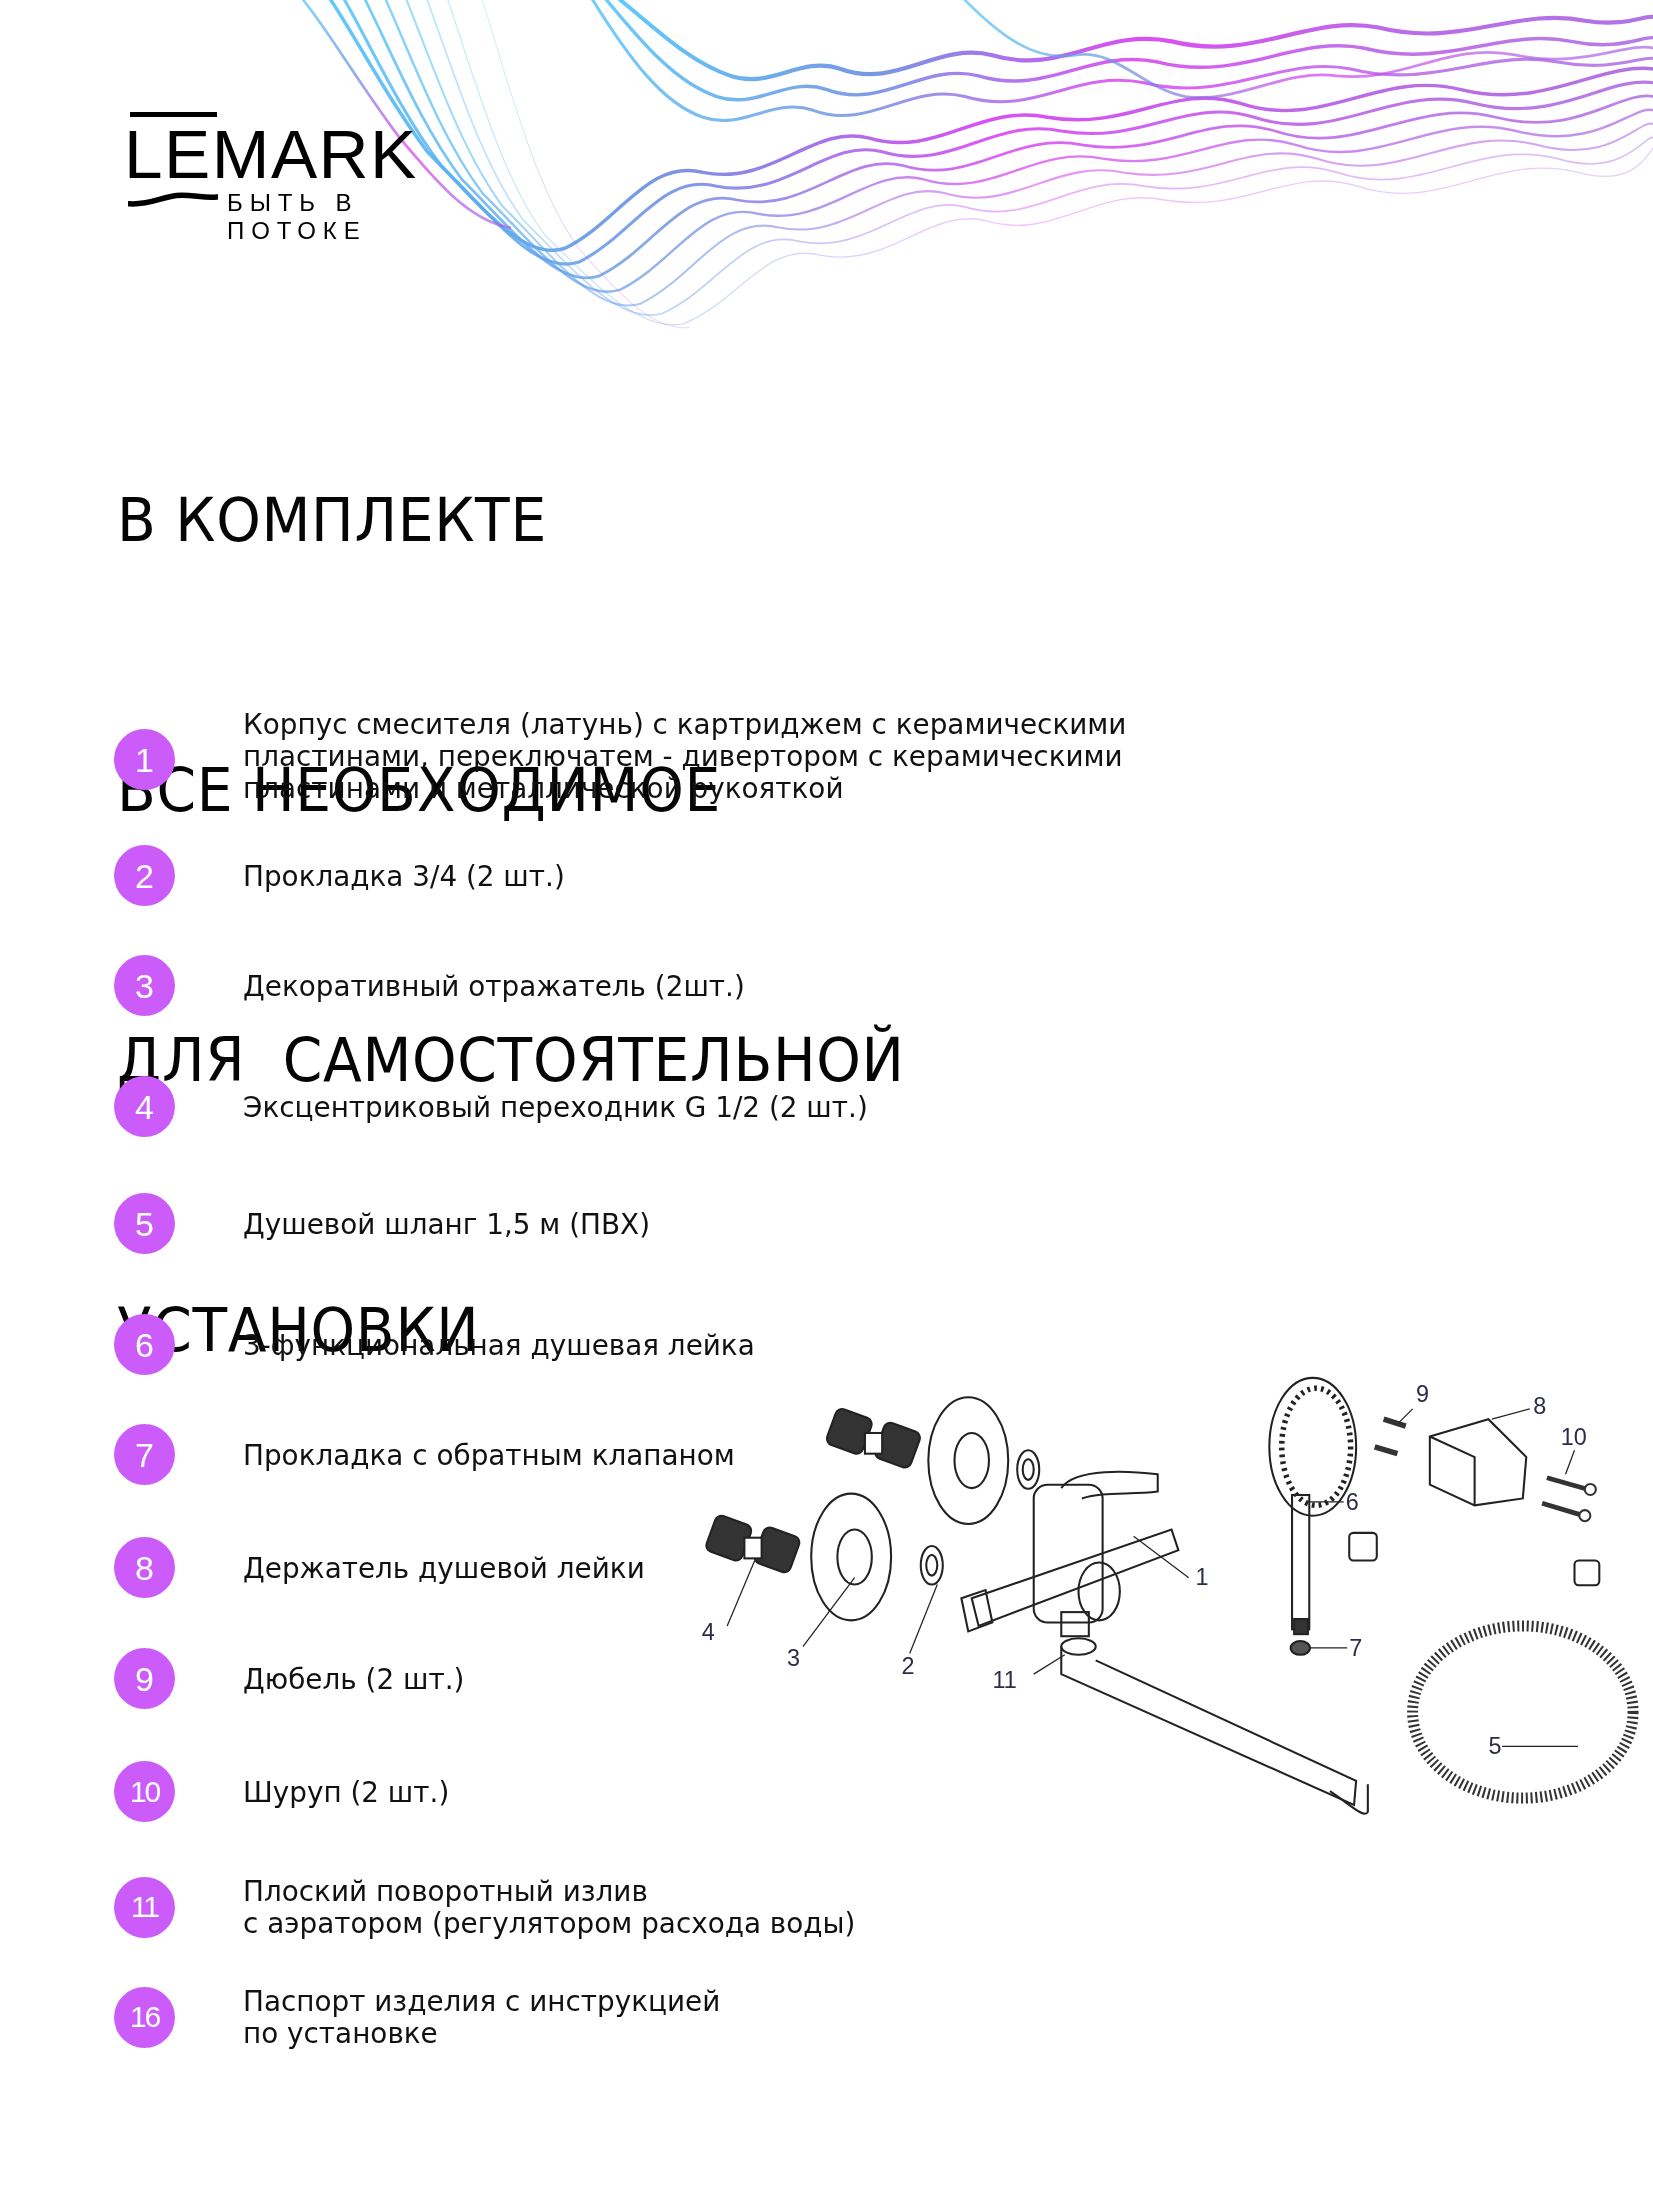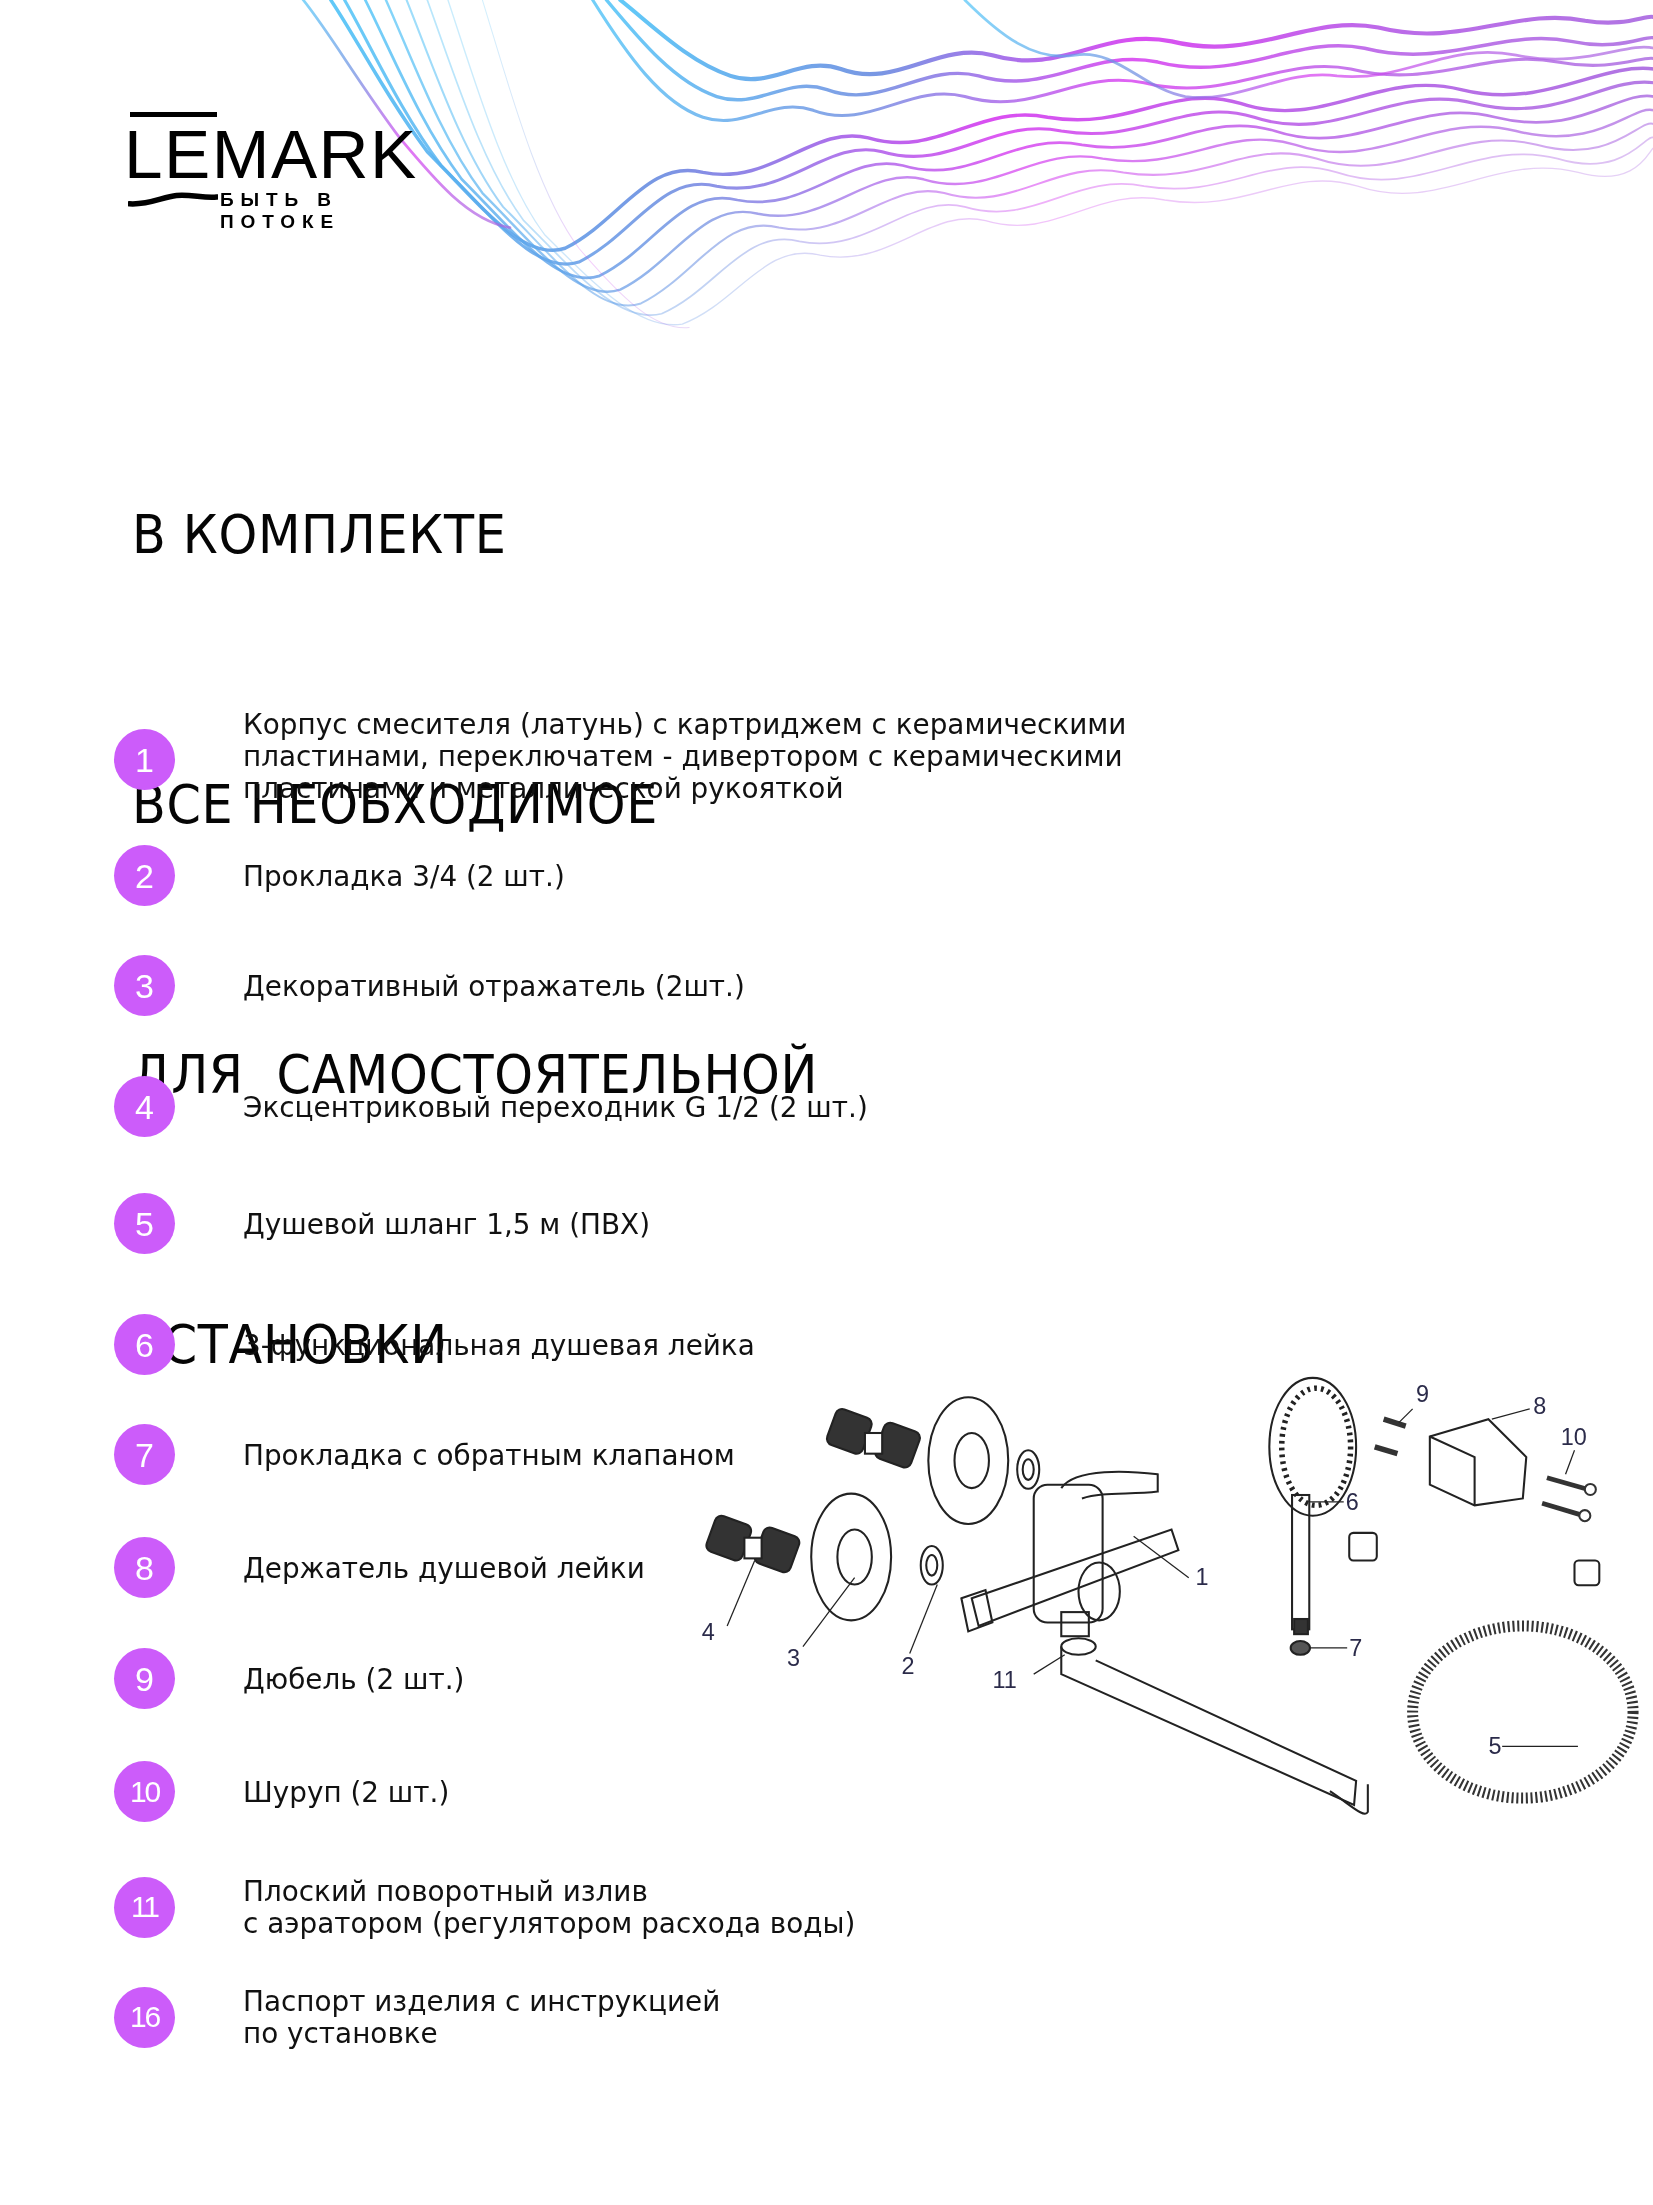--- a/index.html
+++ b/index.html
@@ -4,24 +4,24 @@
 <style>
   html, body { margin:0; padding:0; background:#ffffff; }
   body { width:1654px; height:2205px; position:relative; overflow:hidden;
          font-family:"DejaVu Sans", "Liberation Sans", sans-serif; color:#0a0a0a; }
   .waves { position:absolute; left:0; top:0; width:1654px; height:331px; }
   .logo { position:absolute; left:124px; top:109px; width:345px; height:110px; }
   .logo .bar { position:absolute; left:5.5px; top:2.8px; width:87px; height:5.5px; background:#000; }
   .logo .word { position:absolute; left:0; top:11px; font-family:"Liberation Sans", sans-serif;
                 font-size:68px; line-height:68px; letter-spacing:1.4px; color:#000; transform:scaleX(1.02); transform-origin:left; }
   .logo .wave { position:absolute; left:4.1px; top:81px; width:90px; height:18px; }
-  .logo .tag { position:absolute; left:96px; top:80px; font-family:"Liberation Sans", sans-serif;
-               font-size:19px; letter-spacing:6.9px; color:#000;font-weight:bold; }
-  .title { position:absolute; left:117px; top:295px; margin:15px; font-family:"DejaVu Sans", sans-serif;
-           font-weight:400; font-size:53px; line-height:90px; letter-spacing:0.7px; color:#050505; white-space:pre; }
+  .logo .tag { position:absolute; left:103px; top:80px; font-family:"Liberation Sans", sans-serif;
+               font-size:24px; letter-spacing:6.9px; color:#000; }
+  .title { position:absolute; left:117px; top:295px; margin:0; font-family:"DejaVu Sans", sans-serif;
+           font-weight:400; font-size:61px; line-height:90px; letter-spacing:0.7px; color:#050505; white-space:pre; }
   .title span { display:block; transform:scaleX(0.93); transform-origin:left; }
   .items { position:absolute; left:0; top:0; width:1654px; height:2205px; }
   .item { position:absolute; left:114px; display:flex; align-items:center; }
   .num { width:61px; height:61px; border-radius:50%; background:#cc5cfa; color:#fff;
          display:flex; align-items:center; justify-content:center; flex:0 0 auto;
          font-family:"Liberation Sans", sans-serif; font-size:34px; line-height:1; }
   .num.two { font-size:30px; letter-spacing:-2.1px; }
   .text { margin-left:68px; font-family:"DejaVu Sans", sans-serif; font-size:29px; line-height:32px; color:#111;
           white-space:pre; transform:scaleX(0.96); transform-origin:left; }
   .diagram { position:absolute; left:689px; top:1371px; width:965px; height:496px; }

